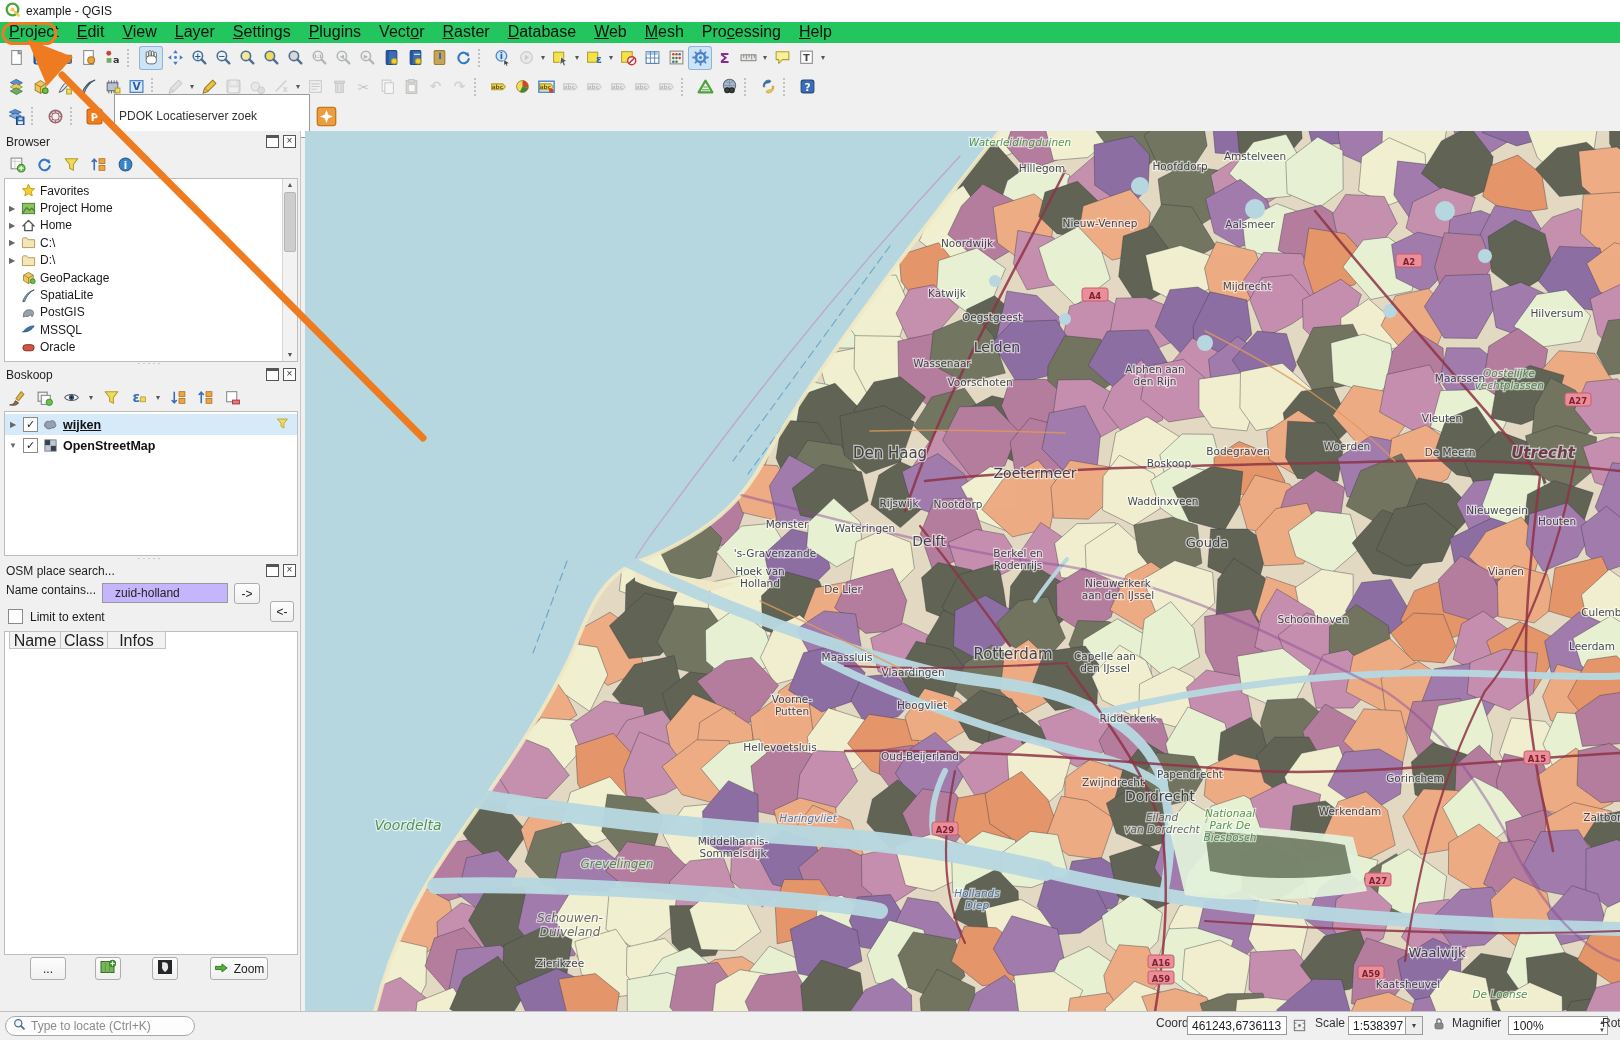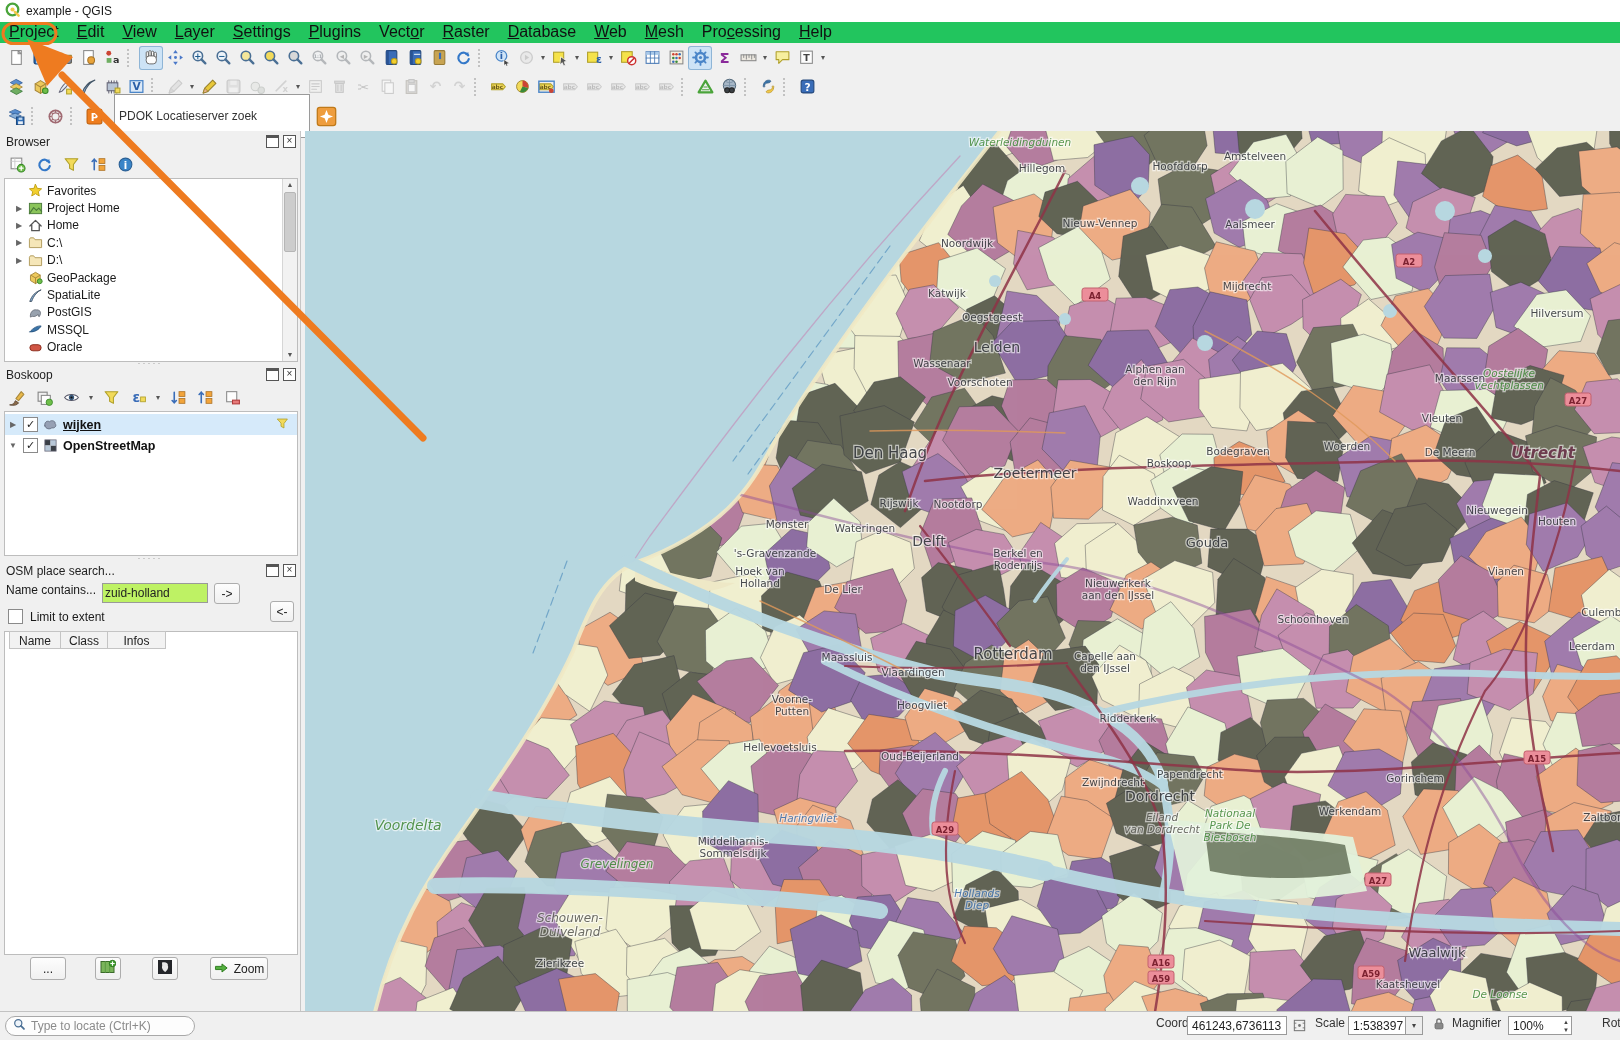--- a/index.html
+++ b/index.html
@@ -20,29 +20,29 @@
 .tsep{width:5px;height:18px;border-left:2px dotted #c2c2c2;margin:0 5px 0 3px;flex:none}
 .pdok-input{width:186px;height:18px;border:1px solid #9a9a9a;background:#fff;font-size:12px;color:#333;padding:12px 4px;margin:0 4px 0 8px;font-family:inherit}
 #dock{position:absolute;top:131px;left:0;width:300px;height:881px;background:#f0f0f0;border-right:1px solid #c6c6c6}
 .panel-title{position:absolute;left:0;right:0;height:18px;font-size:12px;color:#222;padding:2px 0 0 6px}
 .ph-btns{position:absolute;right:4px;top:2px;display:flex;gap:4px}
 .ph-float{width:11px;height:11px;border:1px solid #555;position:relative;background:#fff}
 .ph-float::after{content:"";position:absolute;left:0;right:0;top:0;height:2px;background:#555}
 .ph-close{width:11px;height:11px;border:1px solid #555;background:#fff;font-size:10px;line-height:9px;text-align:center;color:#333}
 .ptoolbar{position:absolute;display:flex;align-items:center;gap:3px;padding-left:5px}
 .white-box{position:absolute;background:#fff;border:1px solid #bdbdbd}
-.tree-row{display:flex;align-items:center;height:17.4px;font-size:12px;color:#1a1a1a;gap:4px;padding-left:9px}
+.tree-row{display:flex;align-items:center;height:17.4px;font-size:12px;color:#1a1a1a;gap:4px;padding-left:2px}
 .tree-arrow{width:10px;font-size:8px;color:#666;flex:none;text-align:center}
 .layer-row{display:flex;align-items:center;height:21px;font-size:12.5px;font-weight:bold;color:#111;gap:5px;padding-left:3px;position:relative}
 .cb{width:13px;height:13px;border:1px solid #8a8a8a;background:#fff;font-size:11px;line-height:12px;text-align:center;color:#222;flex:none}
 .splitter{position:absolute;left:0;right:0;height:6px;display:flex;align-items:center;justify-content:center;color:#a0a0a0;font-size:9px;letter-spacing:2px}
 .btn{border:1px solid #adadad;background:linear-gradient(#fdfdfd,#f0f0f0);border-radius:3px;font-size:12px;color:#222;display:flex;align-items:center;justify-content:center}
 .osm-label{font-size:12px;color:#1a1a1a}
-.osm-input{height:18px;border:1px solid #9a9a9a;background:#bef264;font-size:12px;color:#222;padding:0 2px;font-family:inherit}
-.th-cell{display:inline-block;height:18px;line-height:18px;text-align:center;font-size:12px;color:#222;background:#f2f2f2;border:1px solid #c4c4c4;margin-left:-1px;box-sizing:border-box}
+.osm-input{height:18px;border:1px solid #9a9a9a;background:#c4b5fd;font-size:12px;color:#222;padding:0 12px;font-family:inherit}
+.th-cell{display:inline-block;height:18px;line-height:18px;text-align:center;font-size:16px;color:#222;background:#f2f2f2;border:1px solid #c4c4c4;margin-left:-1px;box-sizing:border-box}
 .scrollbar{position:absolute;top:0;bottom:0;right:0;width:14px;background:#f2f2f2;border-left:1px solid #d6d6d6}
 .sb-arrow{position:absolute;left:0;right:0;height:12px;font-size:7px;color:#555;text-align:center;line-height:12px}
 .sb-thumb{position:absolute;left:1px;right:1px;background:#cdcdcd;border:1px solid #b6b6b6;border-radius:2px}
 #map{position:absolute;left:305px;top:131px;width:1315px;height:881px;background:#b7d7e0}
 #mapsvgwrap,#mapsvgwrap svg{position:absolute;inset:0;width:1315px;height:881px}
 #statusbar{position:absolute;left:0;right:0;bottom:0;height:28px;background:#f0f0f0;border-top:1px solid #c2c2c2;font-size:12px;color:#333}
 .sb-abs{position:absolute;top:4px}
 .sb-field{position:absolute;top:4px;height:19px;border:1px solid #9a9a9a;background:#fff;display:flex;align-items:center;padding:0 4px;font-size:12px;color:#222;box-sizing:border-box}
 #locator{position:absolute;left:5px;top:4px;width:190px;height:20px;border:1px solid #a8a8a8;border-radius:10px;background:#fdfdfd;display:flex;align-items:center;gap:5px;padding-left:7px;box-sizing:border-box}
 #locator span{color:#8b8b8b;font-size:12px}
@@ -1571,21 +1571,21 @@
         <path d="M2.5 5.5 H4.2 M2.5 10.5 H4.2 M11.8 5.5 H13.5 M11.8 10.5 H13.5" fill="none" stroke="#777" stroke-width="1" stroke-linecap="round" stroke-linejoin="round"></path>
       </svg></span>
   <span class="sb-abs" style="left:1315px">Scale</span>
   <span class="sb-field" style="left:1348px;width:60px">1:538397</span>
   <span class="sb-field" style="left:1405px;width:18px;justify-content:center;background:#ededed;font-size:8px;color:#444">▾</span>
   <span class="sb-abs" style="left:1432px;top:5px" id="ic-lock"><svg viewBox="0 0 16 16" width="14" height="14">
         <rect x="3.5" y="7" width="9" height="6.5" fill="#8a8a8a" stroke="#666" stroke-width="1" rx="1.5"></rect>
         <path d="M5.5 7 V4.8 A2.5 2.5 0 0 1 10.5 4.8 V7" fill="none" stroke="#777" stroke-width="1.6" stroke-linecap="round" stroke-linejoin="round"></path>
       </svg></span>
   <span class="sb-abs" style="left:1452px">Magnifier</span>
-  <span class="sb-field" style="left:1508px;width:64px">
+  <span class="sb-field" style="left:1508px;width:100px">
     <span>100%</span>
     <span class="spin-arrows">
         <span>▲</span>
         <span>▼</span>
       </span>
   </span>
   <span class="sb-abs" style="left:1602px;width:18px;overflow:hidden;white-space:nowrap">Rota</span>
 </div>
 
 <svg id="overlay" width="1620" height="1040">

